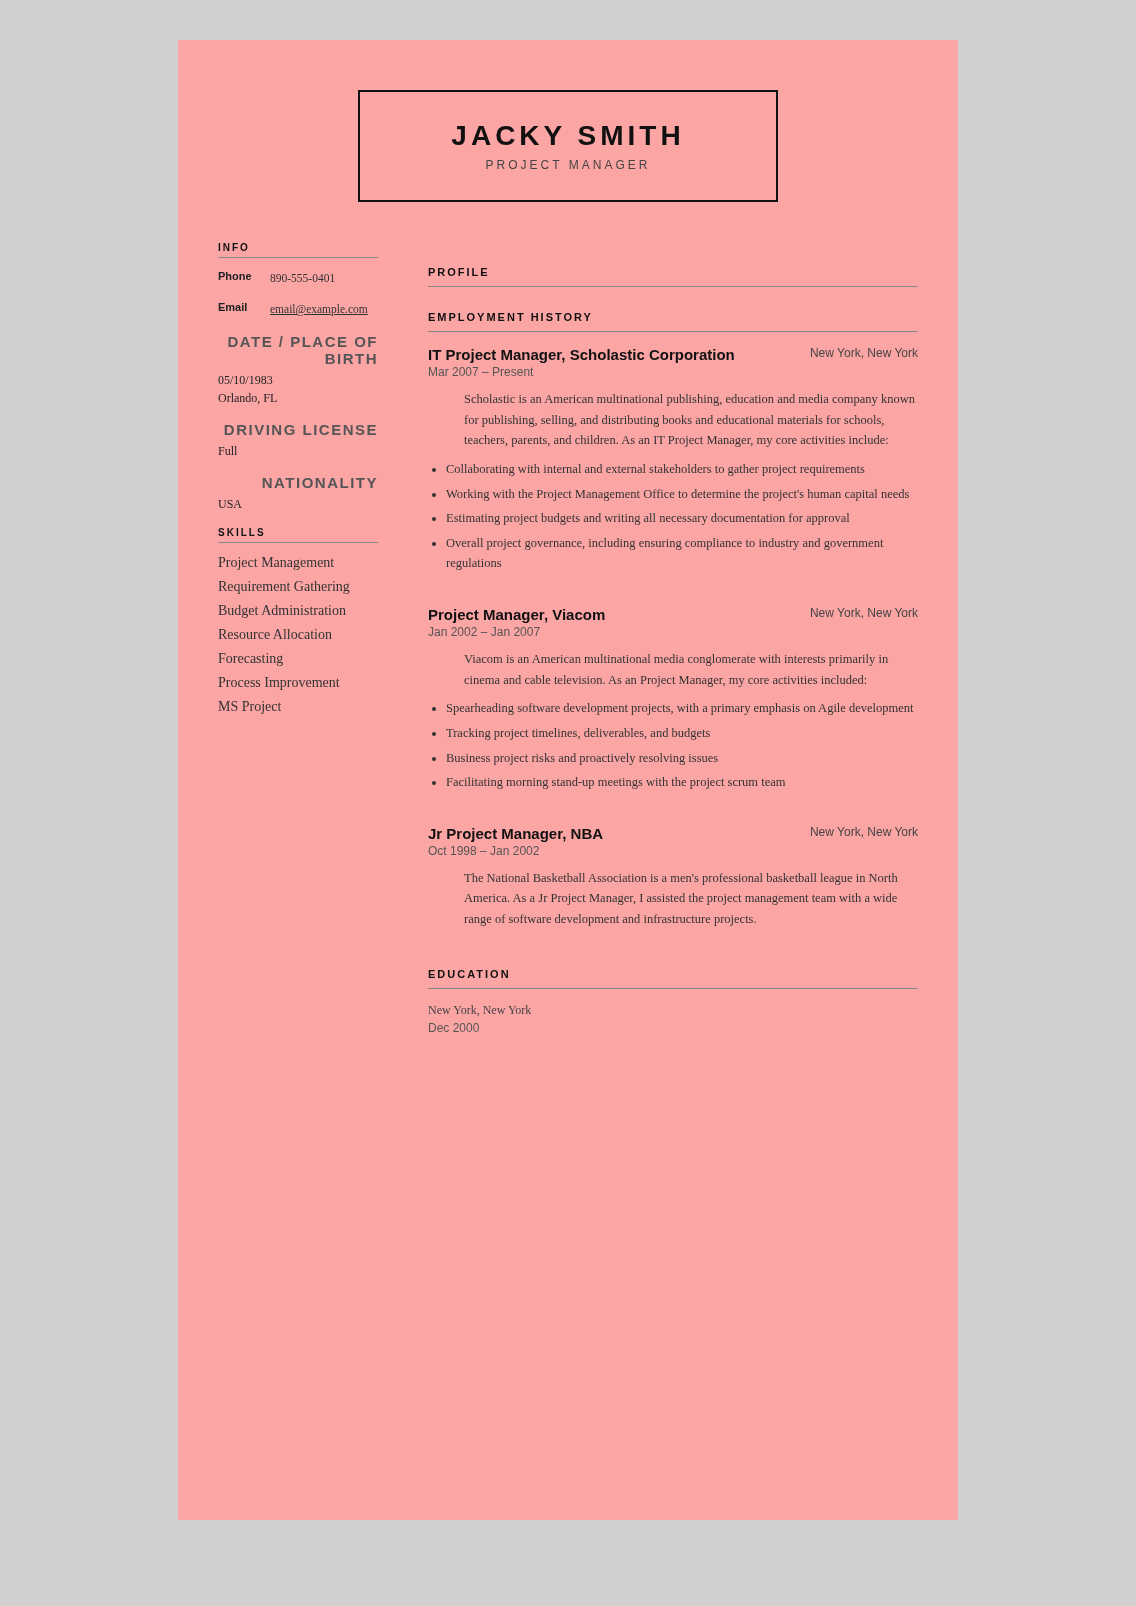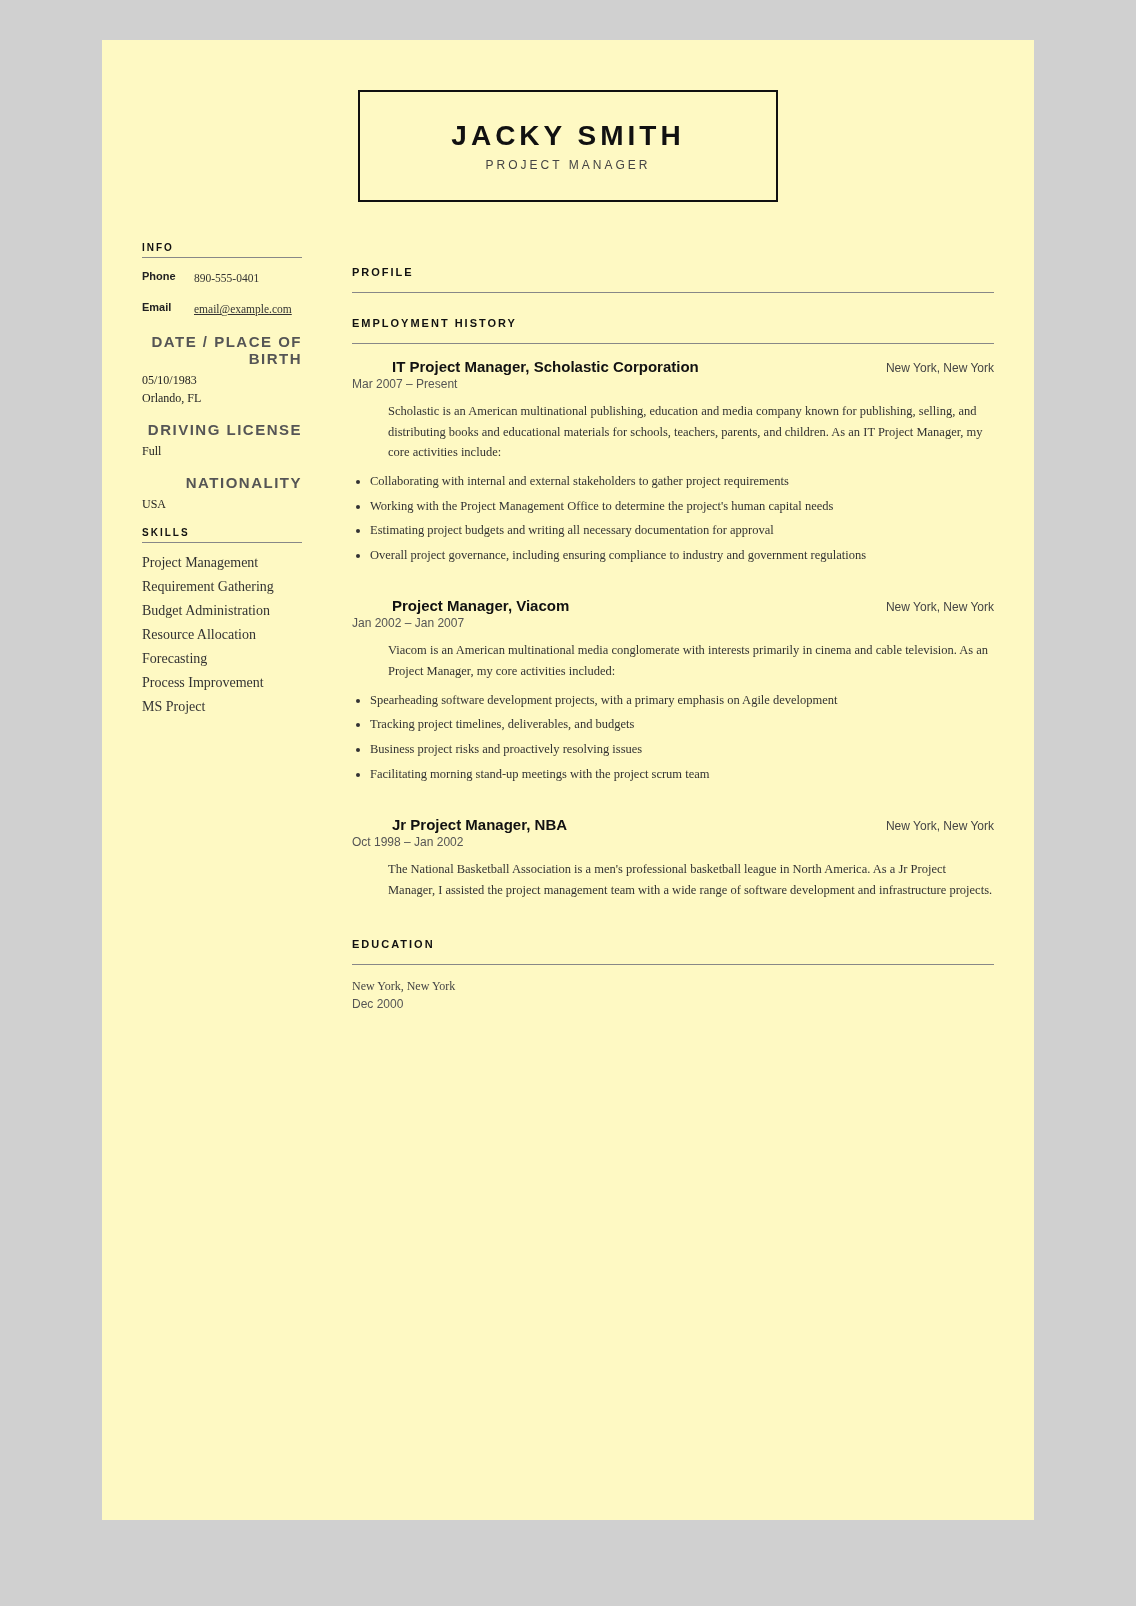--- a/index.html
+++ b/index.html
@@ -6,22 +6,22 @@
     body {
       background: #d0d0d0;
       font-family: 'Georgia', serif;
       display: flex;
       justify-content: center;
       align-items: flex-start;
       min-height: 1606px;
       padding: 40px 20px;
     }
     .resume-page {
-      background: #fef9c3;
-      width: 932px;
+      background: #fca5a5;
+      width: 780px;
       min-height: 1480px;
       padding: 0 0 60px 0;
       position: relative;
     }
     .header-section {
       display: flex;
       justify-content: center;
       align-items: center;
       padding: 50px 60px 40px;
     }
@@ -119,23 +119,22 @@
     
     .profile-text {
       font-size: 12.5px;
       color: #333;
       line-height: 1.65;
       margin-bottom: 8px;
     }
     .job-header {
       display: flex;
       justify-content: space-between;
-      align-items: flex-end;
+      align-items: flex-start;
       margin-bottom: 2px;
-      margin-left: 40px;
     }
     .job-title {
       font-size: 15px;
       font-weight: bold;
       color: #111;
       font-family: 'Arial', sans-serif;
     }
     .job-location {
       font-size: 12px;
       color: #444;
@@ -169,21 +168,21 @@
       margin-bottom: 10px;
       padding-bottom: 6px;
     }
     .right-section-title {
       font-size: 11px;
       font-weight: bold;
       letter-spacing: 2px;
       color: #111;
       font-family: 'Arial', sans-serif;
       border-bottom: 1px solid #888;
-      padding-bottom: 14px;
+      padding-bottom: 8px;
       margin-bottom: 14px;
       margin-top: 24px;
     }
     .edu-header {
       display: flex;
       justify-content: space-between;
       align-items: baseline;
       margin-bottom: 3px;
     }
     .edu-title {

